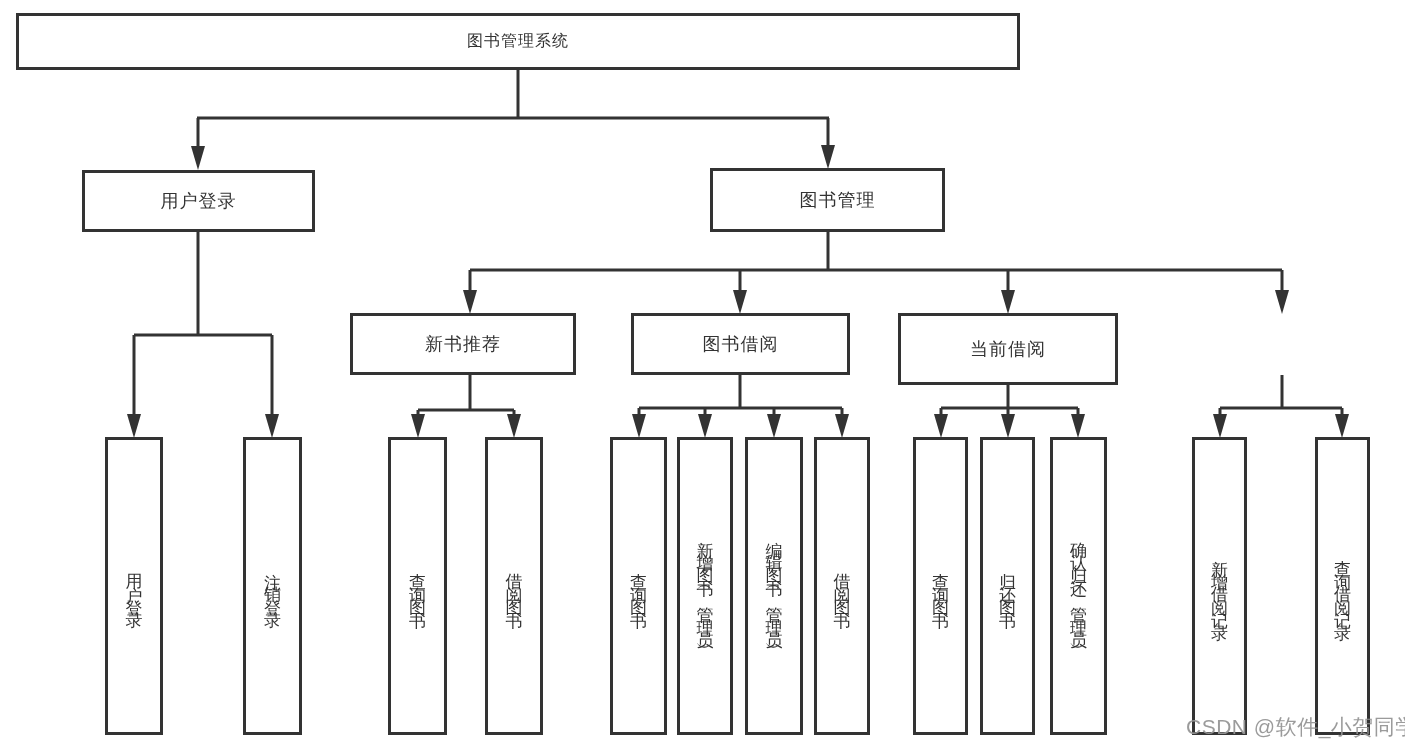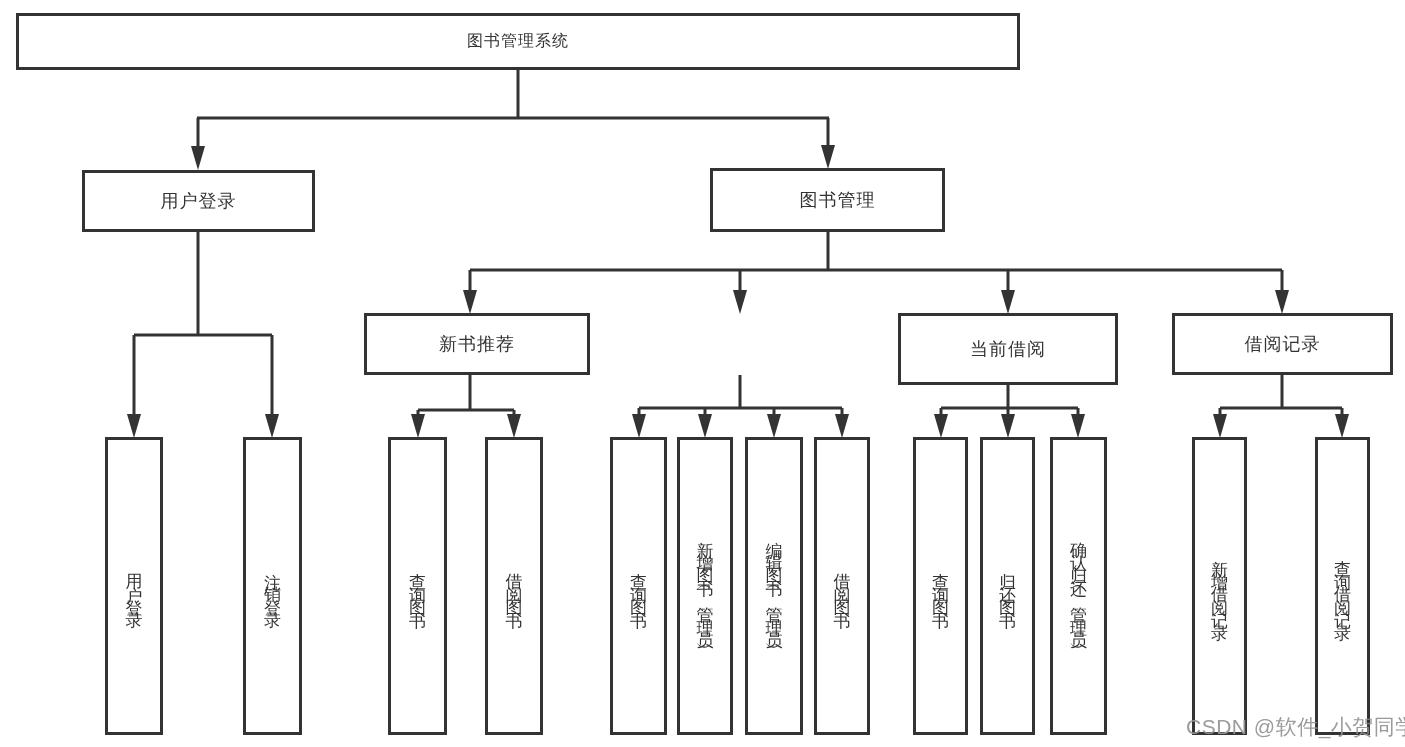--- a/index.html
+++ b/index.html
@@ -115,23 +115,23 @@
       <polygon points="1213,414 1227,414 1220,438"></polygon>
       <polygon points="1335,414 1349,414 1342,438"></polygon>
     </g>
   </svg>
 
   <div class="box root" style="left:16px;top:13px;width:1004px;height:57px;">图书管理系统</div>
 
   <div class="box" style="left:82px;top:170px;width:233px;height:62px;">用户登录</div>
   <div class="box" style="left:710px;top:168px;width:235px;height:64px;padding-left:20px;">图书管理</div>
 
-  <div class="box" style="left:364px;top:313px;width:226px;height:62px;">新书推荐</div>
+  <div class="box" style="left:350px;top:313px;width:226px;height:62px;">新书推荐</div>
+  <div class="box" style="left:631px;top:313px;width:219px;height:62px;">图书借阅</div>
   <div class="box" style="left:898px;top:313px;width:220px;height:72px;">当前借阅</div>
-  <div class="box" style="left:1172px;top:313px;width:221px;height:62px;">借阅记录</div>
 
   <div class="box v" style="left:105px;top:437px;width:58px;height:298px;">用户登录</div>
   <div class="box v" style="left:243px;top:437px;width:59px;height:298px;">注销登录</div>
   <div class="box v" style="left:388px;top:437px;width:59px;height:298px;">查询图书</div>
   <div class="box v" style="left:485px;top:437px;width:58px;height:298px;">借阅图书</div>
   <div class="box v" style="left:610px;top:437px;width:57px;height:298px;">查询图书</div>
   <div class="box v" style="left:677px;top:437px;width:56px;height:298px;">新增图书（管理员）</div>
   <div class="box v" style="left:745px;top:437px;width:58px;height:298px;">编辑图书（管理员）</div>
   <div class="box v" style="left:814px;top:437px;width:56px;height:298px;">借阅图书</div>
   <div class="box v" style="left:913px;top:437px;width:55px;height:298px;">查询图书</div>

